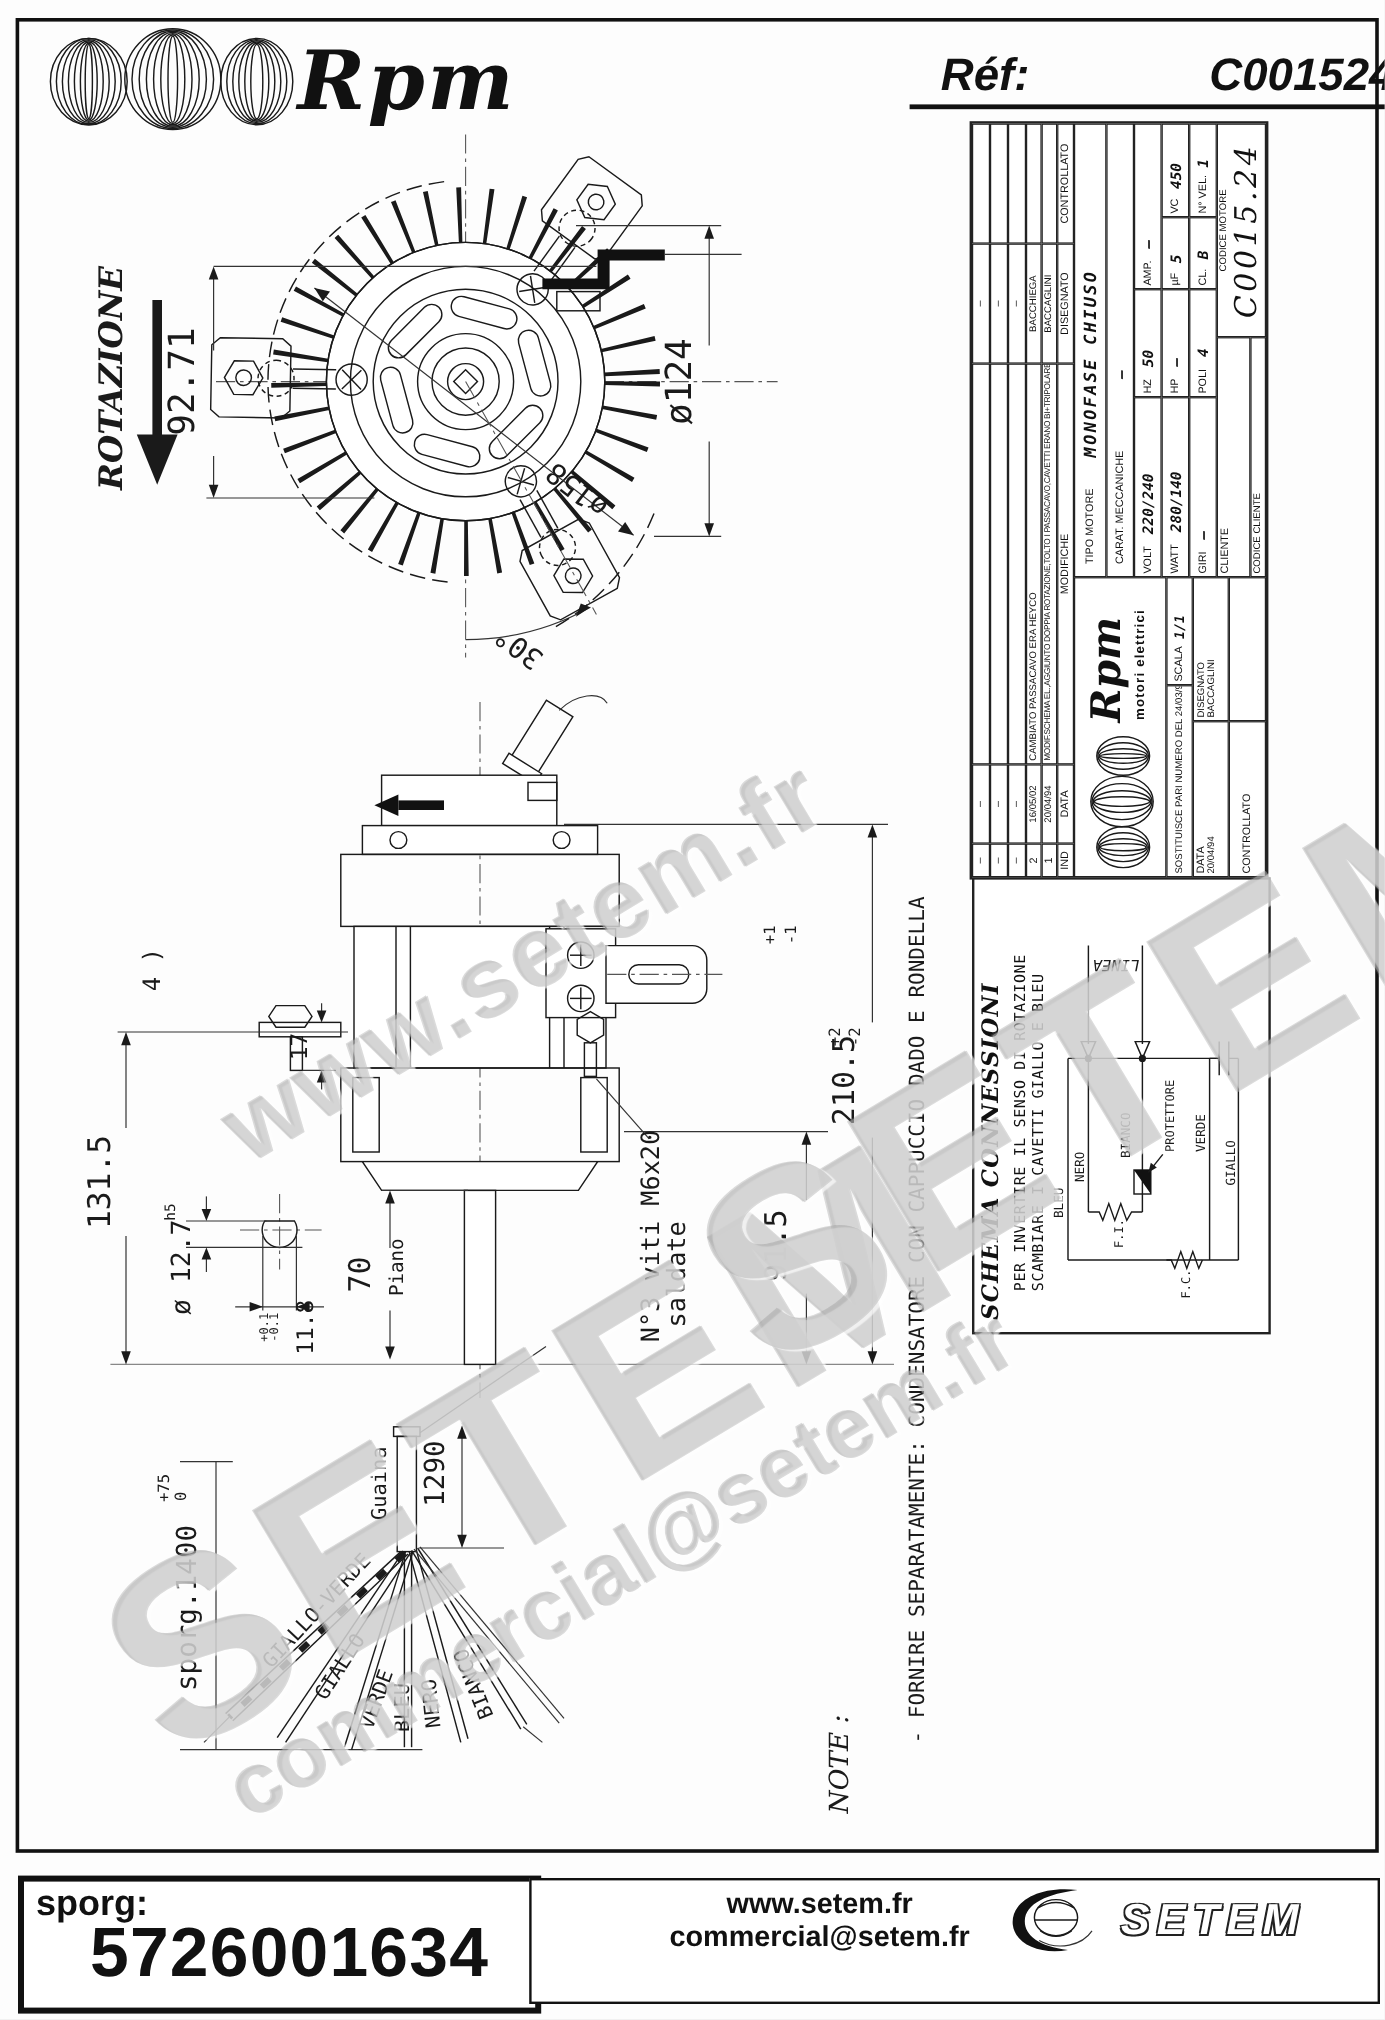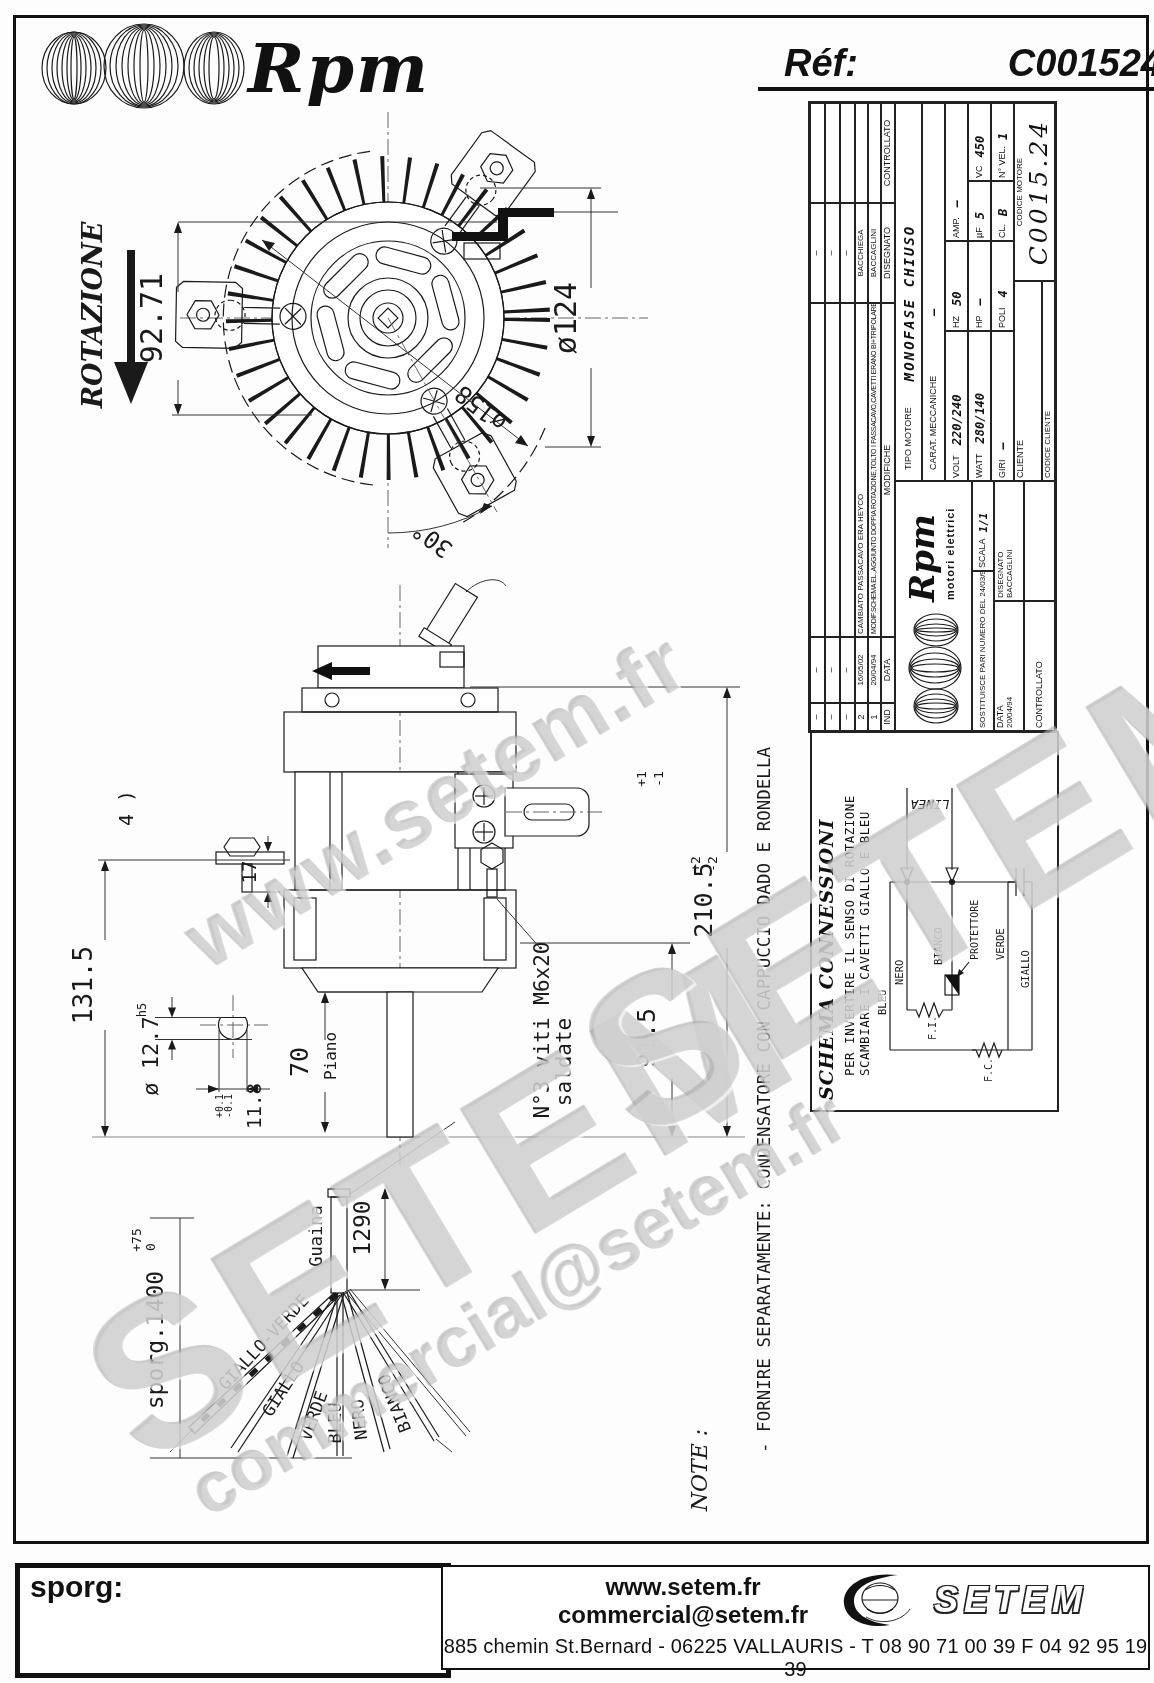--- a/index.html
+++ b/index.html
@@ -578,25 +578,25 @@
     </svg>
   </div>
 
   <div class="wm" style="left:168px;top:905px;font-size:84px;transform:rotate(-31deg);letter-spacing:2px">www.setem.fr</div>
   <div class="wm" style="left:44px;top:1302px;font-size:212px;transform:rotate(-31deg);letter-spacing:10px">SETEM</div>
   <div class="wm" style="left:540px;top:978px;font-size:212px;transform:rotate(-31deg);letter-spacing:10px">SETEM</div>
   <div class="wm" style="left:175px;top:1462px;font-size:72px;transform:rotate(-31deg)">commercial@setem.fr</div>
 
   <div class="abs" id="codebox">
     <div class="clabel">sporg:</div>
+    <div class="cval">5726001634</div>
   </div>
   <div class="abs" id="setembox">
     <div class="web">www.setem.fr</div>
     <div class="email">commercial@setem.fr</div>
-    <div class="addr">885 chemin St.Bernard  -  06225 VALLAURIS  -  T 08 90 71 00 39   F 04 92 95 19 39</div>
     <svg style="position:absolute;right:230px;top:4px" width="80" height="58" viewBox="0 0 80 58">
       <path class="blk" d="M60,4 C24,0 4,16 6,33 C8,50 30,58 52,54 C28,51 16,42 16,30 C16,15 36,7 60,4 Z"></path>
       <ellipse cx="42" cy="27" rx="18" ry="15"></ellipse>
       <path d="M27,19 q15,-9 30,0 M24,29 h36 M29,38 q13,9 26,0"></path>
       <path class="thin" d="M28,46 C44,55 64,50 72,38"></path>
     </svg>
     <div style="position:absolute;right:60px;top:12px">
       <span class="setem-word" style="color:#fff;text-shadow:-1.5px -1.5px 0 #222,1.5px -1.5px 0 #222,-1.5px 1.5px 0 #222,1.5px 1.5px 0 #222;letter-spacing:6px">SETEM</span>
     </div>
   </div>

